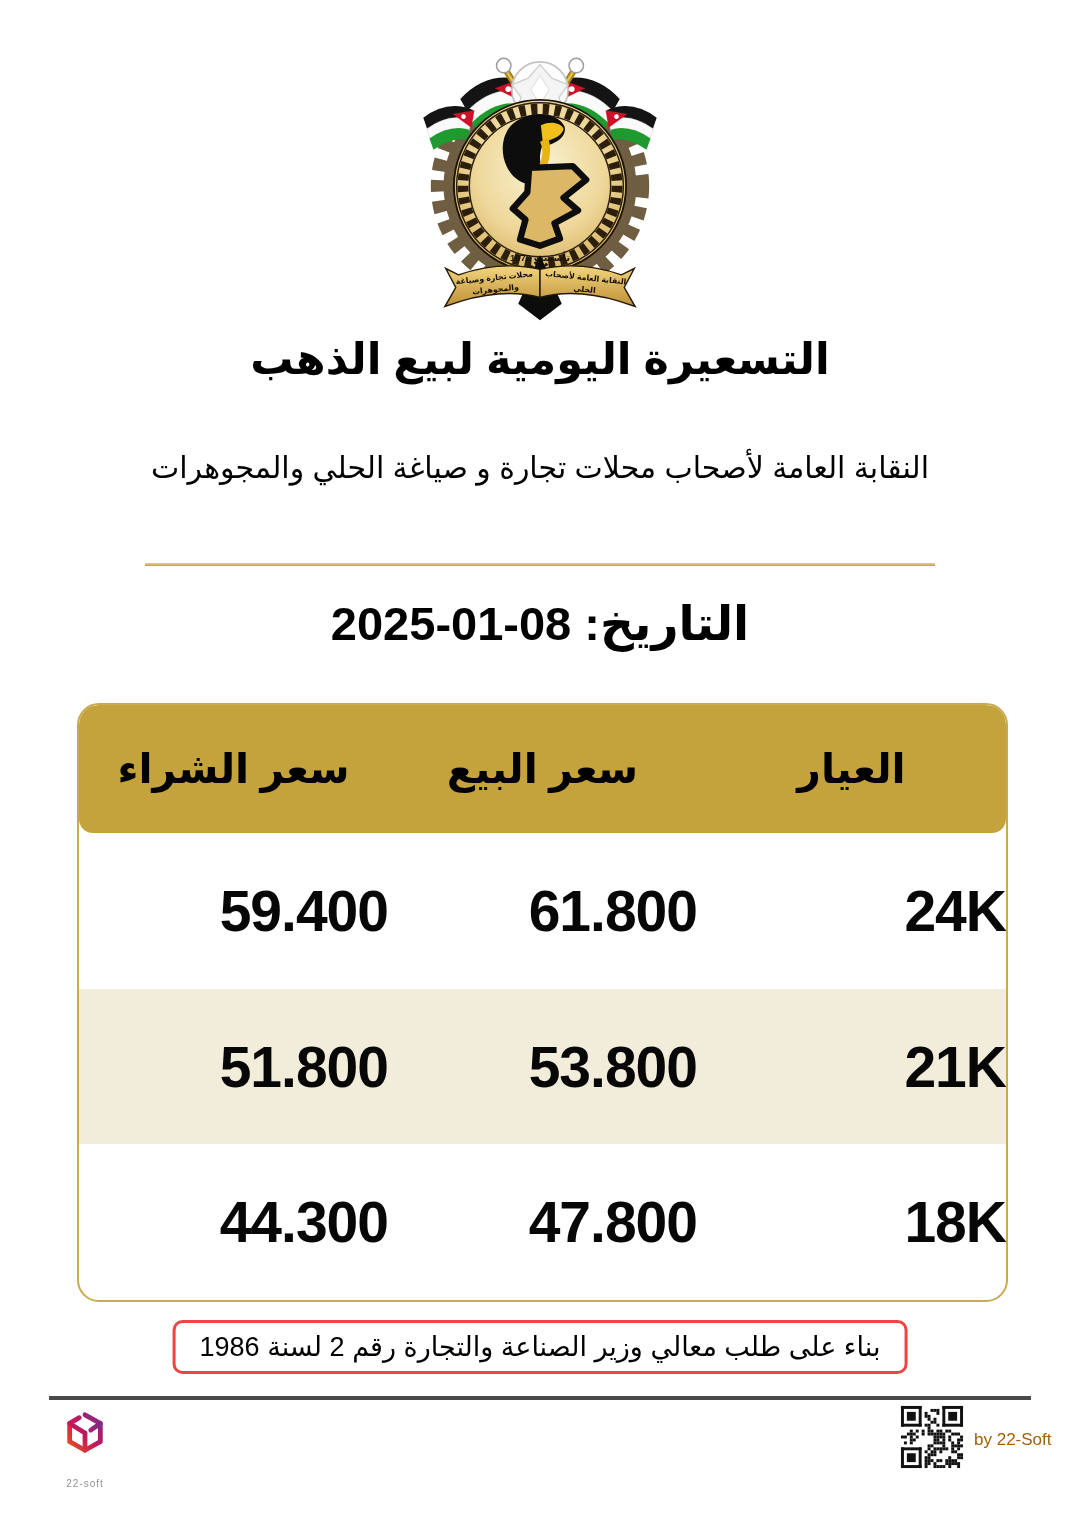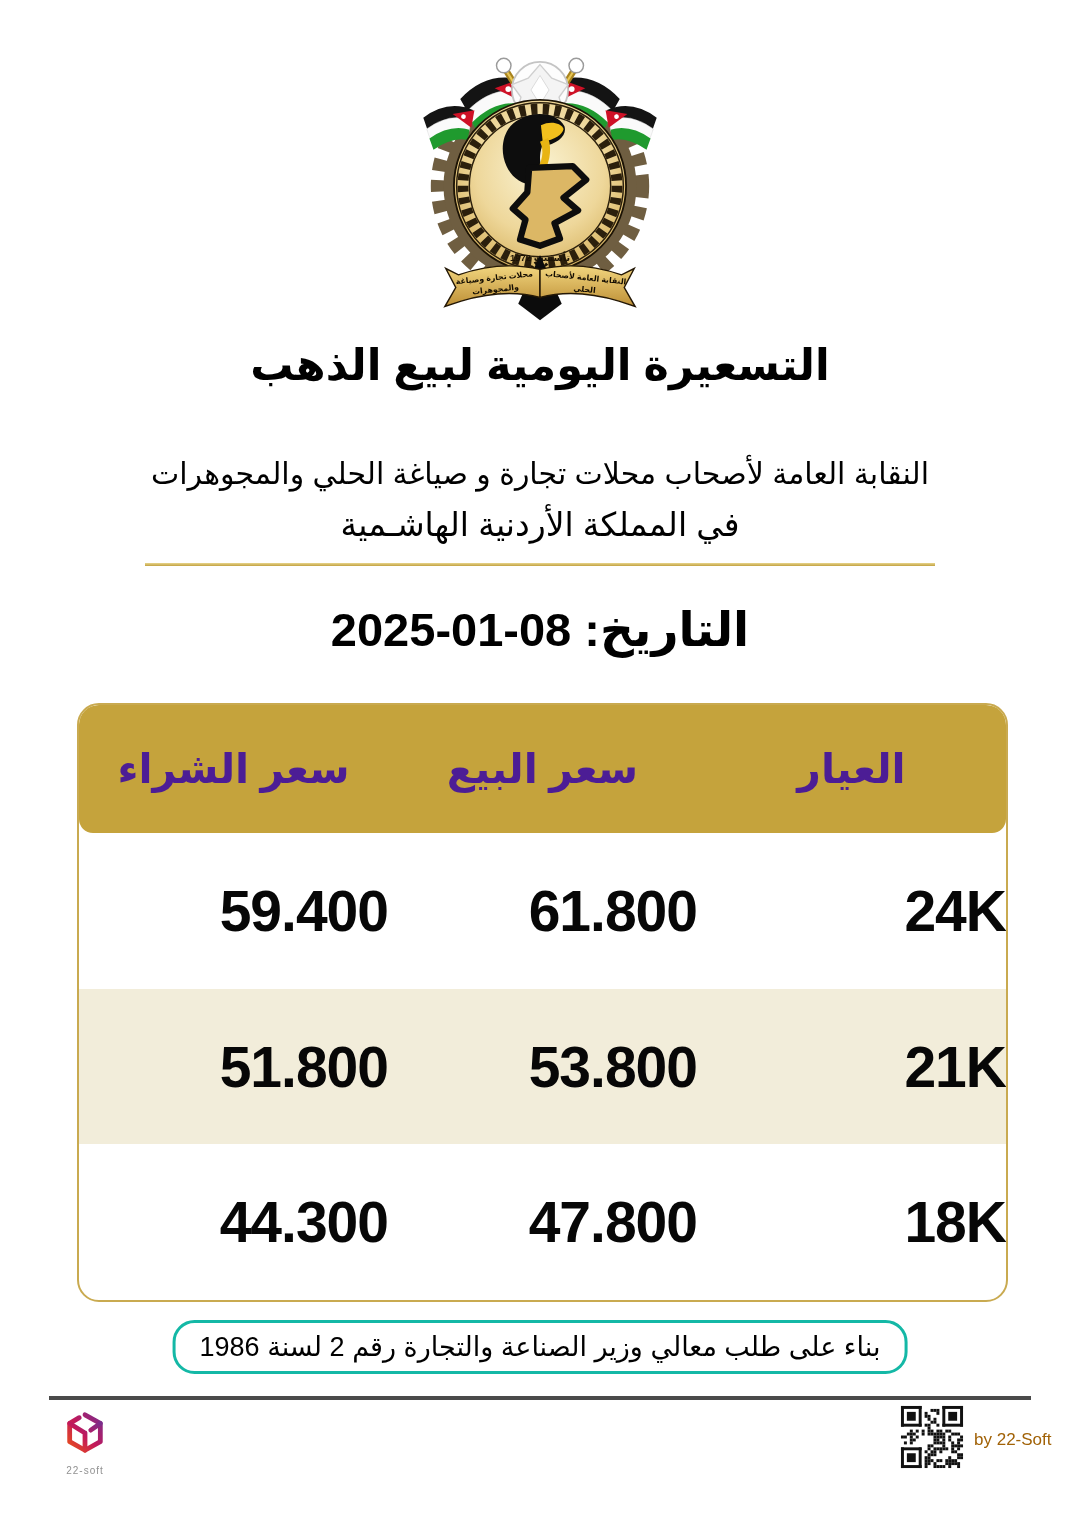--- a/index.html
+++ b/index.html
@@ -1,50 +1,50 @@
 <!DOCTYPE html>
 <html lang="ar"><head>
 <meta charset="utf-8">
 <style>
   html,body{margin:0;padding:0;background:#ffffff;}
   .page{
     position:relative;width:1080px;height:1527px;background:#ffffff;overflow:hidden;
     font-family:"Liberation Sans","DejaVu Sans",sans-serif;color:#000;
   }
-  .center-abs{position:absolute;left:0;width:100%;text-align:center;margin-top:6px;}
+  .center-abs{position:absolute;left:0;width:100%;text-align:center;}
   
   .logo-wrap{position:absolute;top:32px;left:0;width:100%;display:flex;justify-content:center;}
   .title{top:334px;font-size:43px;font-weight:700;direction:rtl;}
   .issued{top:412px;font-size:27px;font-weight:400;direction:rtl;}
   .syndicate{top:450px;font-size:30px;font-weight:500;direction:rtl;}
   .country{top:499px;font-size:33px;font-weight:500;direction:rtl;}
   .sep-line{position:absolute;top:563px;left:145px;width:790px;height:3px;
     background:linear-gradient(#e7d48b,#c2a242);}
   .date-line{top:596px;font-size:47px;font-weight:800;direction:rtl;letter-spacing:0.5px;}
   
   .price-table{
     position:absolute;top:703px;left:77px;width:927px;height:595px;
     border:2px solid #c9aa50;border-radius:22px;overflow:hidden;background:#fff;
     display:flex;flex-direction:column;direction:rtl;
   }
   .thead{flex:0 0 128px;background:#c5a33c;display:grid;grid-template-columns:1fr 1fr 1fr;
     align-items:center;border-radius:18px 18px 14px 14px;}
-  .th{font-size:41px;font-weight:700;text-align:center;color:#4c1d95;}
+  .th{font-size:41px;font-weight:700;text-align:center;color:#000000;}
   .trow{flex:1;display:grid;grid-template-columns:1fr 1fr 1fr;align-items:center;}
   .trow.alt{background:#f2edda;}
   .td{font-size:57px;font-weight:900;text-align:right;letter-spacing:-1px;color:#070707;}
   
   .note-box{
     position:absolute;top:1320px;left:50%;transform:translateX(-50%);
-    border:3px solid #14b8a6;border-radius:22px;padding:8px 24px;
+    border:3px solid #ef4444;border-radius:10px;padding:8px 24px;
     font-size:27px;direction:rtl;white-space:nowrap;background:#fff;
   }
   .footer-line{position:absolute;top:1396px;left:49px;width:982px;height:4px;background:#4a4a4a;}
   .brand{position:absolute;left:55px;top:1410px;width:60px;text-align:center;}
-  .brand-label{font-size:10px;color:#919191;letter-spacing:1px;margin-top:5px;}
+  .brand-label{font-size:10px;color:#919191;letter-spacing:1px;margin-top:18px;}
   .qr-box{position:absolute;left:899px;top:1404px;}
   .credit{position:absolute;left:974px;top:1430px;font-size:17px;color:#a16207;}
   svg text{font-family:"Liberation Sans","DejaVu Sans",sans-serif;}
 </style>
 </head>
 <body>
 
 <div class="page">
 
   <div class="logo-wrap">
@@ -125,21 +125,20 @@
         <g transform="rotate(6 200 276)">
           <text x="200" y="274" font-size="8.6" font-weight="bold" text-anchor="middle" fill="#140d02" direction="rtl">النقابة العامة لأصحاب</text>
           <text x="200" y="287" font-size="8.6" font-weight="bold" text-anchor="middle" fill="#140d02" direction="rtl">الحلي</text>
         </g>
       </g>
     </svg>
   </div>
 
   <div class="center-abs title">التسعيرة اليومية لبيع الذهب</div>
   <div class="center-abs syndicate">النقابة العامة لأصحاب محلات تجارة و صياغة الحلي والمجوهرات</div>
-  <div class="center-abs country">في المملكة الأردنية الهاشـمية</div>
   <div class="sep-line"></div>
   <div class="center-abs date-line">
     <span>التاريخ:</span>
     <span>08-01-2025</span>
   </div>
 
   <section class="price-table">
     <div class="thead">
       <div class="th">العيار</div>
       <div class="th">سعر البيع</div>

